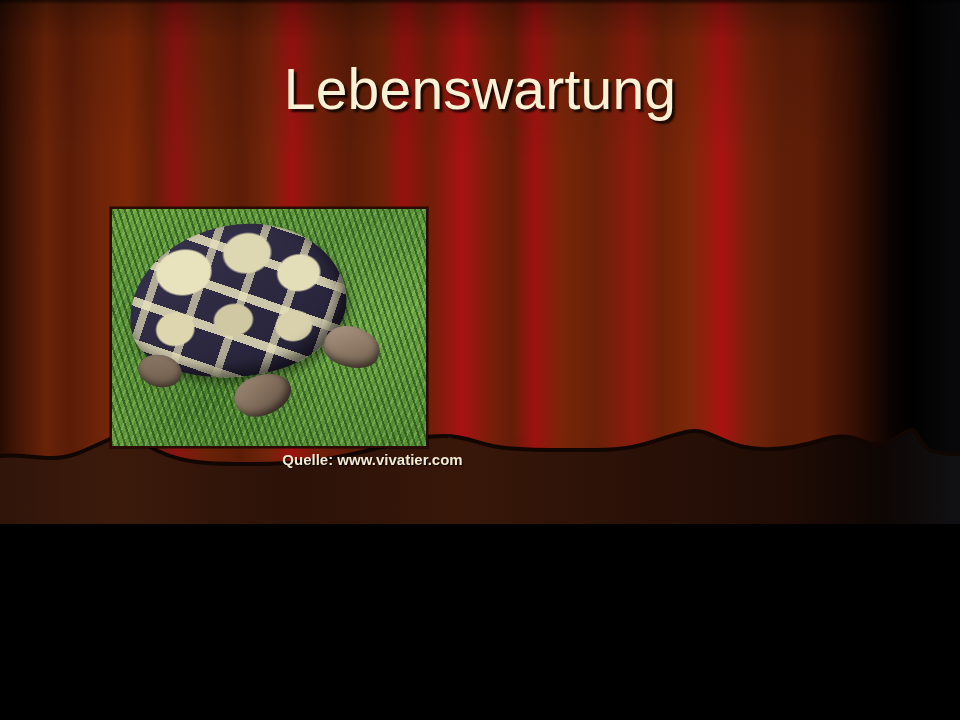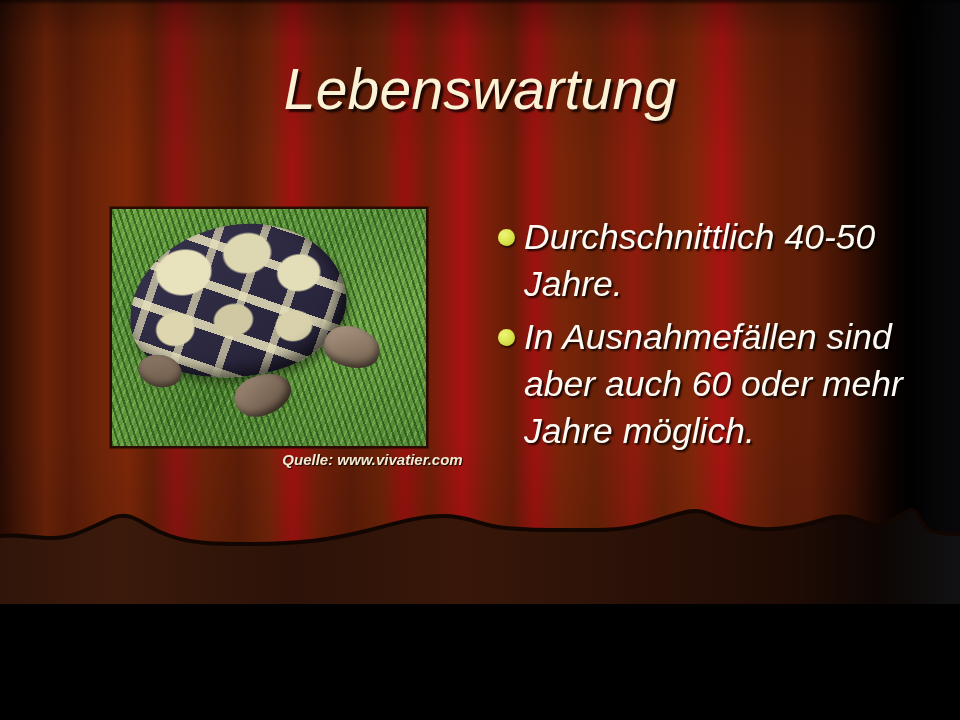--- a/index.html
+++ b/index.html
@@ -3,25 +3,24 @@
 <meta charset="utf-8">
 <style>
   html, body {
     margin: 0;
     padding: 0;
     background: #000;
   }
   .slide {
     position: relative;
     width: 960px;
-    height: 604px;
+    height: 524px;
     overflow: hidden;
     font-family: "Liberation Sans", sans-serif;
     background: #701a75;
-    font-style: italic;
   }
 
   
   .curtain-base {
     position: absolute;
     inset: 0;
     background:
       linear-gradient(90deg,
         #4a1606 0px,
         #5c1d07 14px,
@@ -294,26 +293,16 @@
   <div class="photo-wrap">
     <div class="photo">
       <div class="tort-shell"></div>
       <div class="tort-leg-r"></div>
       <div class="tort-leg-f"></div>
       <div class="tort-head"></div>
     </div>
   </div>
   <div class="photo-caption">Quelle: www.vivatier.com</div>
 
-  <div class="bullets">
-    <div class="bullet-row">
-      <span class="bullet-dot"></span>
-      <span class="bullet-text">Durchschnittlich 40-50 Jahre.</span>
-    </div>
-    <div class="bullet-row">
-      <span class="bullet-dot"></span>
-      <span class="bullet-text">In Ausnahmefällen sind aber auch 60 oder mehr Jahre möglich.</span>
-    </div>
-  </div>
 
   <div class="blog-mark">auch</div>
 
 </div>
 
 </body></html>

